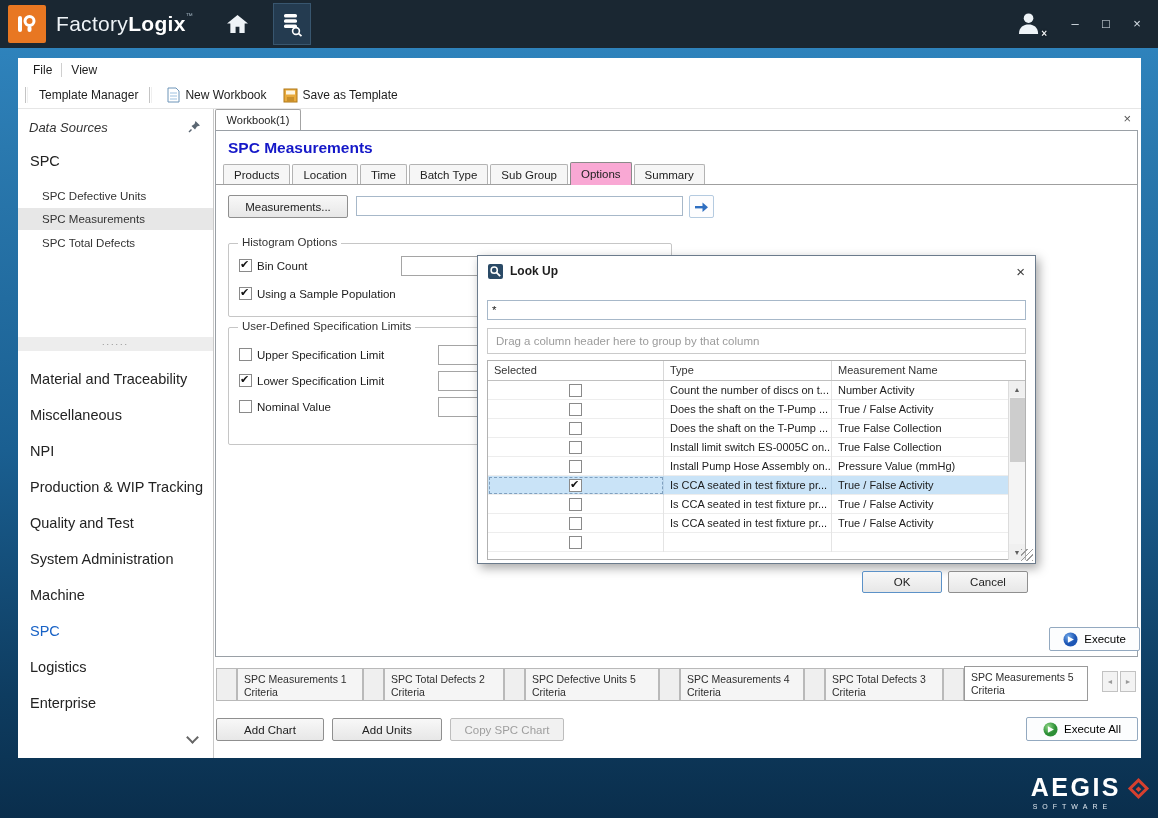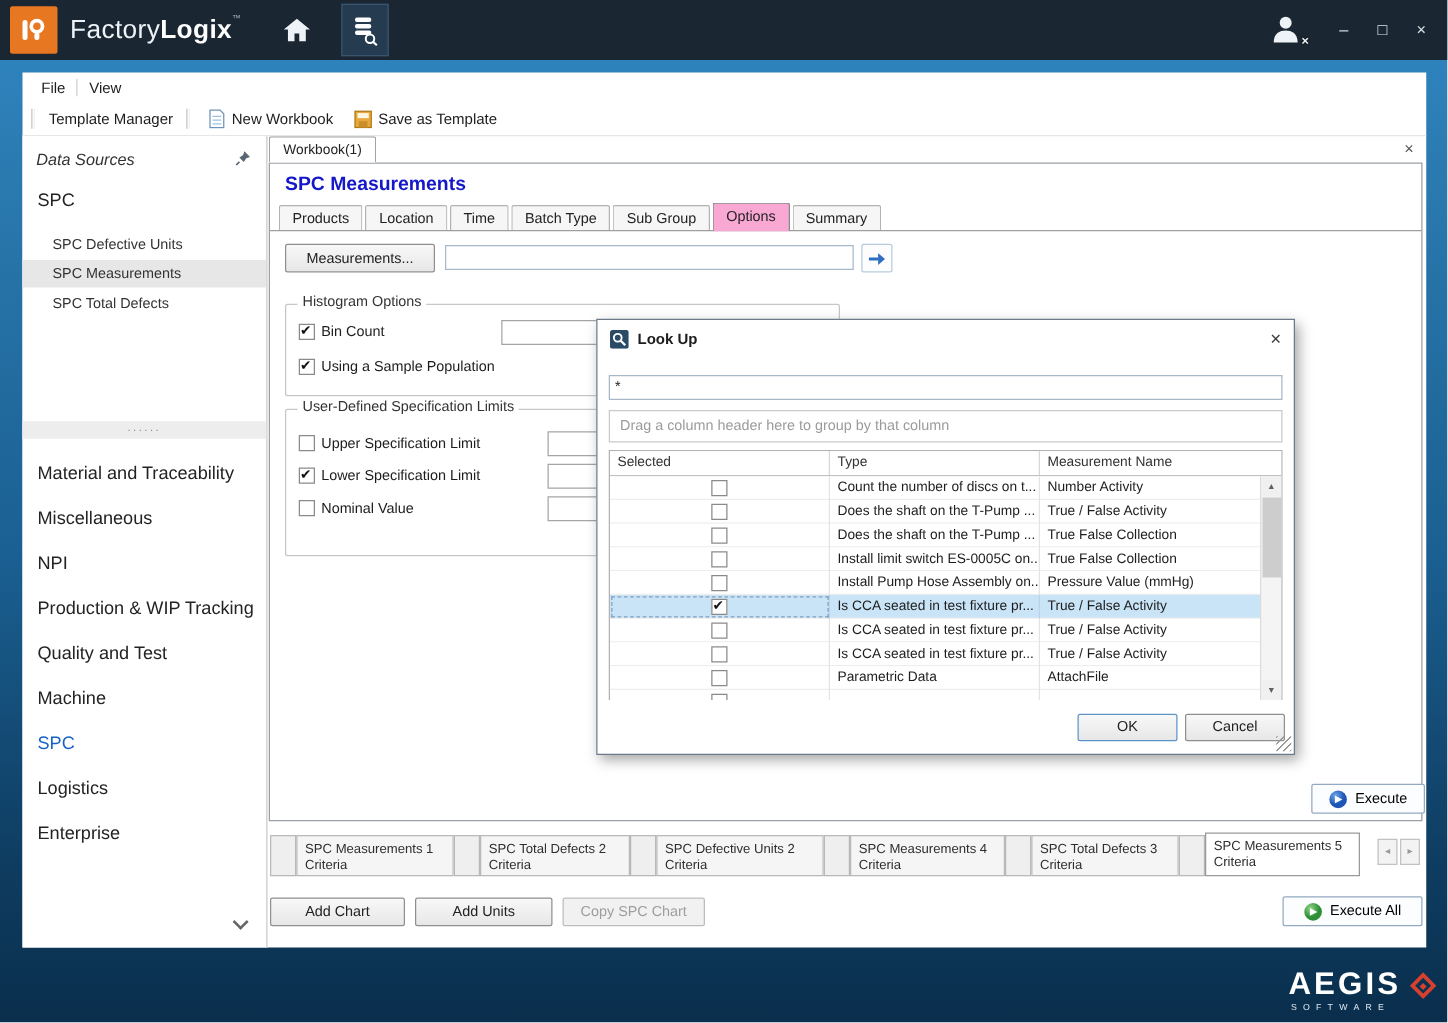--- a/index.html
+++ b/index.html
@@ -87,21 +87,21 @@
   .ct-strip { position:absolute; left:2px; top:557px; height:35px; display:flex; align-items:flex-end; }
   .ct-stub { width:21px; height:33px; background:#efefef; border:1px solid #b9b9b9; }
   .ct-tab { height:33px; background:#f5f5f5; border:1px solid #b9b9b9; overflow:hidden; }
   .ct-tab.active { background:#fff; border-color:#9a9a9a; height:35px; }
   .ct-l1 { font-size:10.5px; padding:4px 0 0 6px; color:#2e2e2e; line-height:12px; white-space:nowrap; }
   .ct-l2 { font-size:10.5px; padding:1px 0 0 6px; color:#2e2e2e; line-height:12px; }
   .ct-nav { position:absolute; width:16px; height:21px; border:1px solid #c2c2c2; background:#f3f3f3; color:#9a9a9a;
             font-size:7px; display:flex; align-items:center; justify-content:center; }
 
   
-  .dialog { position:absolute; left:477px; top:255px; width:559px; height:349px; background:#fff;
+  .dialog { position:absolute; left:477px; top:255px; width:559px; height:309px; background:#fff;
             border:1px solid #6b7b8c; box-shadow:3px 4px 10px rgba(0,0,0,0.35); z-index:30; }
   .dlg-title { height:30px; display:flex; align-items:center; padding:0 10px; }
   .dlg-title .t { flex:1; margin-left:7px; font-size:12px; font-weight:bold; color:#1d1d1d; }
   .dlg-close { font-size:15px; color:#3c3c3c; line-height:15px; }
   .dlg-filter { position:absolute; left:9px; top:44px; width:539px; }
   .dlg-hint { position:absolute; left:9px; top:72px; width:539px; height:26px; border:1px solid #cacaca;
               color:#9b9b9b; font-size:11.5px; line-height:24px; padding-left:8px; }
   .grid { position:absolute; left:9px; top:104px; width:539px; height:200px; border:1px solid #b2b2b2; font-size:11px; }
   .ghead { display:flex; height:20px; border-bottom:1px solid #c0c0c0; background:#fff; }
   .gh { padding-left:6px; line-height:19px; color:#333; border-right:1px solid #d8d8d8; overflow:hidden; white-space:nowrap; }
@@ -218,20 +218,21 @@
       <div class="side-item" style="top:76px;">SPC Defective Units</div>
       <div class="side-item sel" style="top:99px;">SPC Measurements</div>
       <div class="side-item" style="top:123px;">SPC Total Defects</div>
       <div class="dots">......</div>
       <div class="side-secs">
         <div class="side-sec">Material and Traceability</div>
         <div class="side-sec">Miscellaneous</div>
         <div class="side-sec">NPI</div>
         <div class="side-sec">Production &amp; WIP Tracking</div>
         <div class="side-sec">Quality and Test</div>
+        <div class="side-sec">System Administration</div>
         <div class="side-sec">Machine</div>
         <div class="side-sec blue">SPC</div>
         <div class="side-sec">Logistics</div>
         <div class="side-sec">Enterprise</div>
       </div>
       <div class="chev"></div>
     </div>
 
     <div class="main">
       <div class="wb-strip">
@@ -313,21 +314,21 @@
           <div class="ct-l1">SPC Measurements 1</div>
           <div class="ct-l2">Criteria</div>
         </div>
         <div class="ct-stub"></div>
         <div class="ct-tab" style="width:120px;">
           <div class="ct-l1">SPC Total Defects 2</div>
           <div class="ct-l2">Criteria</div>
         </div>
         <div class="ct-stub"></div>
         <div class="ct-tab" style="width:134px;">
-          <div class="ct-l1">SPC Defective Units 2</div>
+          <div class="ct-l1">SPC Defective Units 5</div>
           <div class="ct-l2">Criteria</div>
         </div>
         <div class="ct-stub"></div>
         <div class="ct-tab" style="width:124px;">
           <div class="ct-l1">SPC Measurements 4</div>
           <div class="ct-l2">Criteria</div>
         </div>
         <div class="ct-stub"></div>
         <div class="ct-tab" style="width:118px;">
           <div class="ct-l1">SPC Total Defects 3</div>
@@ -436,27 +437,20 @@
           <div class="gc c1">
               <span class="cb"></span>
             </div>
           <div class="gc c2">Is CCA seated in test fixture pr...</div>
           <div class="gc c3">True / False Activity</div>
         </div>
         <div class="grow">
           <div class="gc c1">
               <span class="cb"></span>
             </div>
-          <div class="gc c2">Parametric Data</div>
-          <div class="gc c3">AttachFile</div>
-        </div>
-        <div class="grow">
-          <div class="gc c1">
-              <span class="cb"></span>
-            </div>
           <div class="gc c2"></div>
           <div class="gc c3"></div>
         </div>
       </div>
       <div class="vscroll">
         <div class="sb-btn">▲</div>
         <div class="sb-thumb"></div>
         <div class="sb-btn sb-down">▼</div>
       </div>
     </div>

